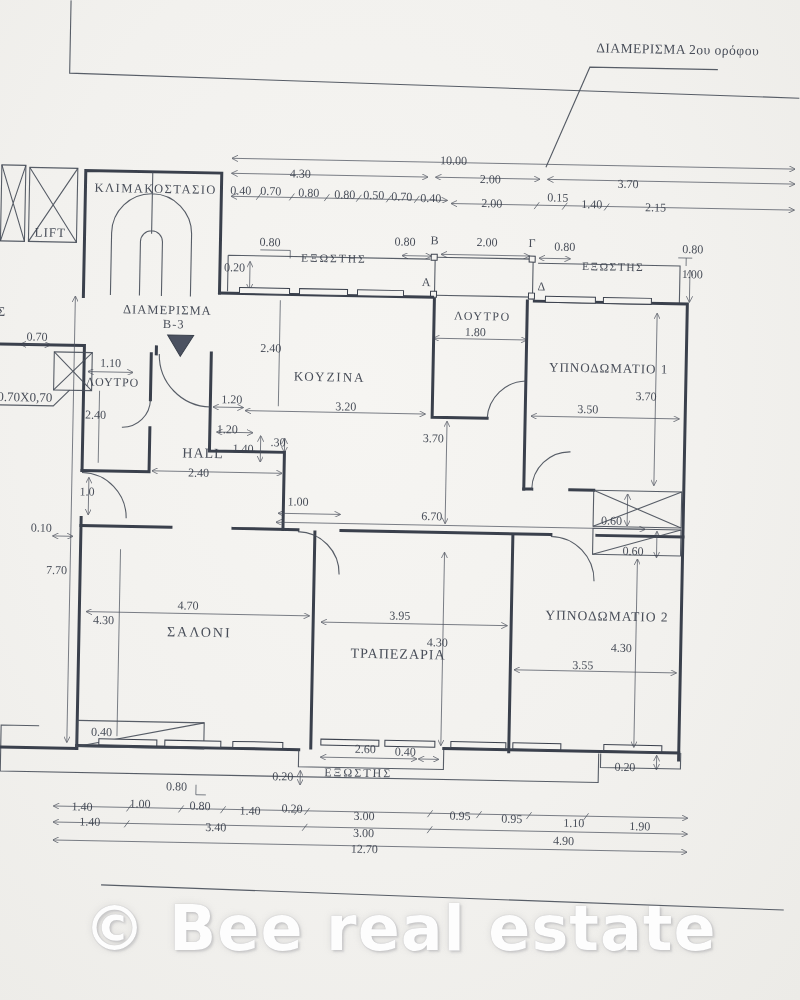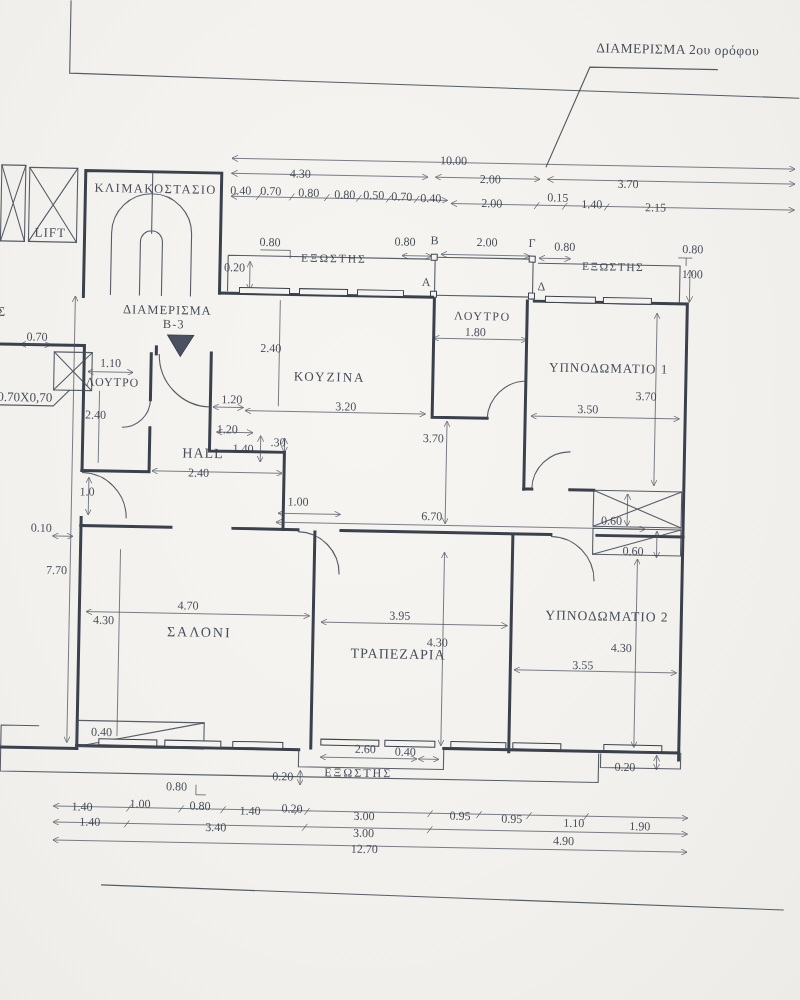--- a/index.html
+++ b/index.html
@@ -264,13 +264,14 @@
   <span class="t" style="left:514px;top:803px">0.95</span>
   <span class="t" style="left:576px;top:806px">1.10</span>
   <span class="t" style="left:642px;top:808px">1.90</span>
   <span class="t" style="left:92px;top:814px">1.40</span>
   <span class="t" style="left:218px;top:817px">3.40</span>
   <span class="t" style="left:366px;top:820px">3.00</span>
   <span class="t" style="left:566px;top:824px">4.90</span>
   <span class="t" style="left:364px;top:836px">12.70</span>
  </div>
 
+ <div class="wm">© Bee real estate</div>
 </div>
 
 </body></html>

